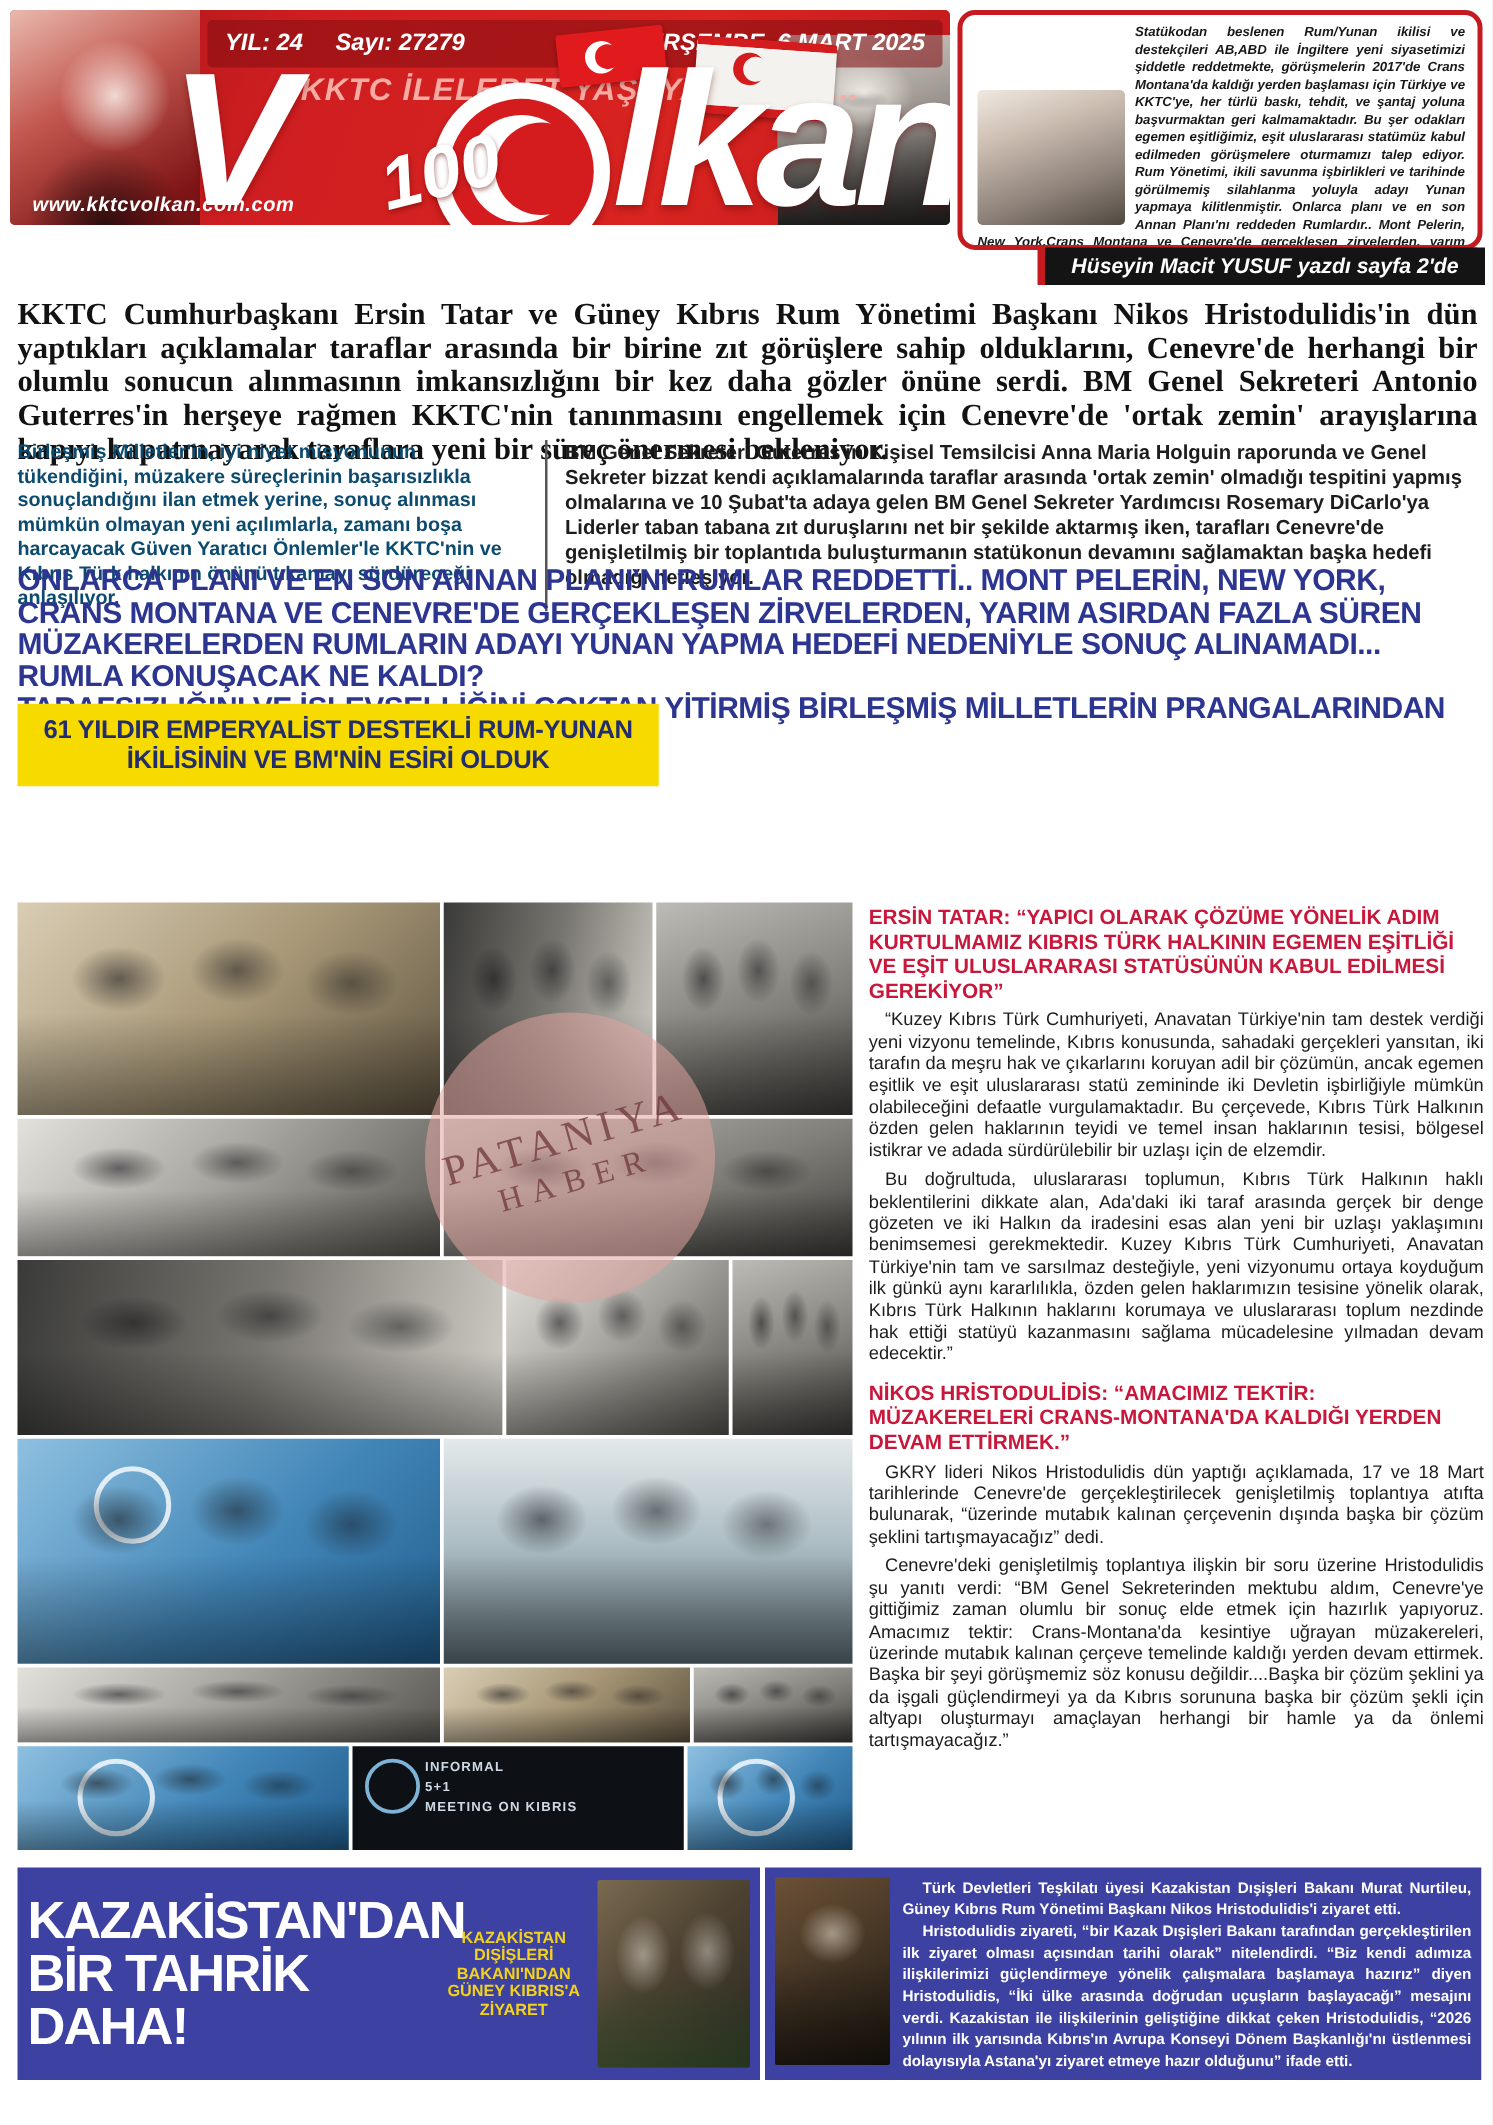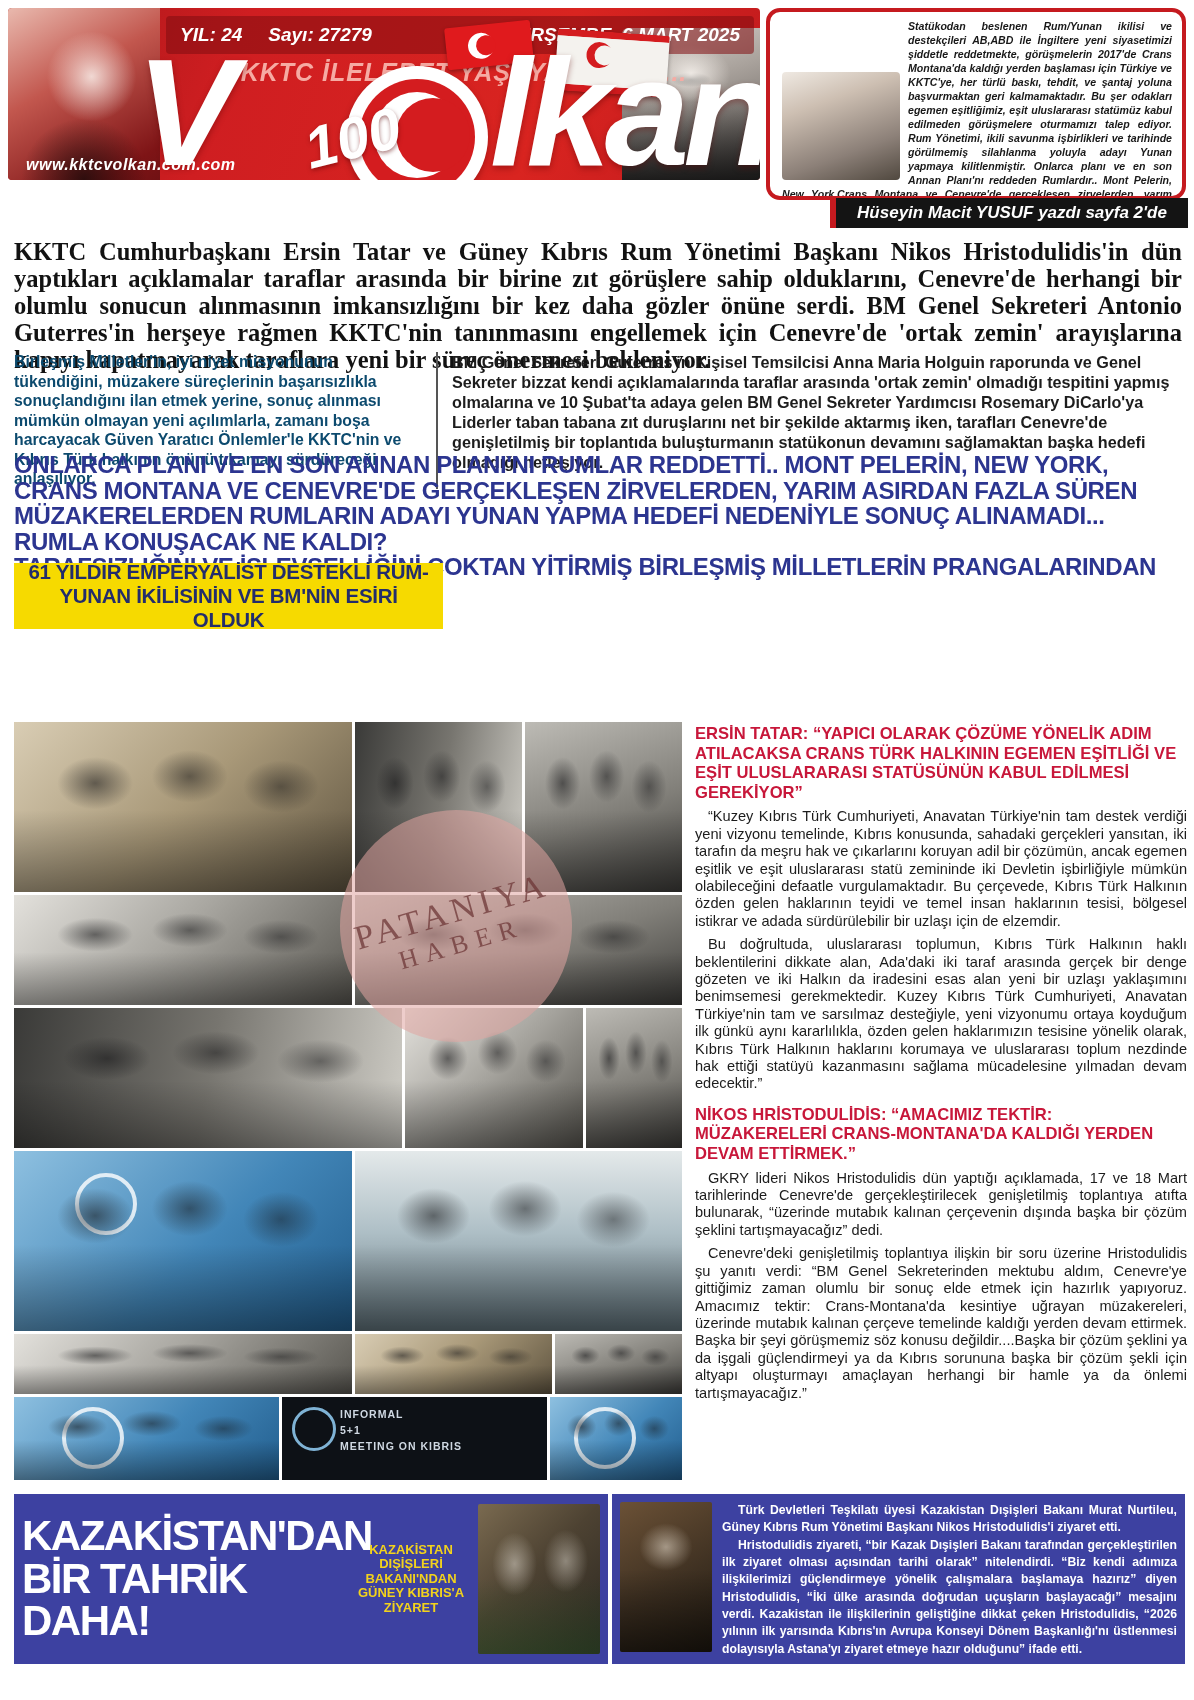--- a/index.html
+++ b/index.html
@@ -70,21 +70,21 @@
 
   
   .blue-block{position:absolute;left:14px;top:452px;width:1172px;color:#2c3590;font-weight:bold;
      font-size:24px;line-height:25.5px;letter-spacing:-.4px;}
   .blue-block div{margin:0;}
 
   
   .kicker{position:absolute;top:563px;height:66px;background:#f6da00;color:#232d6b;
      font-weight:bold;font-size:20.5px;line-height:1.18;display:flex;align-items:center;
      justify-content:center;text-align:center;letter-spacing:-.3px;padding:0 10px;box-sizing:border-box;}
-  .kicker-left{left:14px;width:429px;}
+  .kicker-left{left:14px;width:513px;}
   .kicker-right{left:553px;width:633px;}
 
   
   .main-headline{position:absolute;left:12px;top:622px;width:1174px;height:104px;overflow:visible;
      color:#e2152b;font-weight:900;font-size:101px;line-height:1;white-space:nowrap;letter-spacing:-4px;}
   .main-headline span{display:inline-block;transform:scaleX(1.69);transform-origin:left center;}
 
   
   .collage{position:absolute;left:14px;top:722px;width:668px;height:758px;background:#fff;}
   .ph{position:absolute;overflow:hidden;}
@@ -211,21 +211,21 @@
       </div>
     </div>
     <div class="ph unblue" style="left:536px;top:675px;width:132px;height:83px;"></div>
     <div class="watermark">
       <div>PATANIYA</div>
       <div class="wm2">HABER</div>
     </div>
   </div>
 
   <div class="article">
-    <h3>ERSİN TATAR: “YAPICI OLARAK ÇÖZÜME YÖNELİK ADIM ATILACAKSA CRANS TÜRK HALKININ EGEMEN EŞİTLİĞİ VE EŞİT ULUSLARARASI STATÜSÜNÜN KABUL EDİLMESİ GEREKİYOR”</h3>
+    <h3>ERSİN TATAR: “YAPICI OLARAK ÇÖZÜME YÖNELİK ADIM KURTULMAMIZ KIBRIS TÜRK HALKININ EGEMEN EŞİTLİĞİ VE EŞİT ULUSLARARASI STATÜSÜNÜN KABUL EDİLMESİ GEREKİYOR”</h3>
     <p>“Kuzey Kıbrıs Türk Cumhuriyeti, Anavatan Türkiye'nin tam destek verdiği yeni vizyonu temelinde, Kıbrıs konusunda, sahadaki gerçekleri yansıtan, iki tarafın da meşru hak ve çıkarlarını koruyan adil bir çözümün, ancak egemen eşitlik ve eşit uluslararası statü zemininde iki Devletin işbirliğiyle mümkün olabileceğini defaatle vurgulamaktadır. Bu çerçevede, Kıbrıs Türk Halkının özden gelen haklarının teyidi ve temel insan haklarının tesisi, bölgesel istikrar ve adada sürdürülebilir bir uzlaşı için de elzemdir.</p>
     <p>Bu doğrultuda, uluslararası toplumun, Kıbrıs Türk Halkının haklı beklentilerini dikkate alan, Ada'daki iki taraf arasında gerçek bir denge gözeten ve iki Halkın da iradesini esas alan yeni bir uzlaşı yaklaşımını benimsemesi gerekmektedir. Kuzey Kıbrıs Türk Cumhuriyeti, Anavatan Türkiye'nin tam ve sarsılmaz desteğiyle, yeni vizyonumu ortaya koyduğum ilk günkü aynı kararlılıkla, özden gelen haklarımızın tesisine yönelik olarak, Kıbrıs Türk Halkının haklarını korumaya ve uluslararası toplum nezdinde hak ettiği statüyü kazanmasını sağlama mücadelesine yılmadan devam edecektir.”</p>
     <h3 class="second">NİKOS HRİSTODULİDİS: “AMACIMIZ TEKTİR: MÜZAKERELERİ CRANS-MONTANA'DA KALDIĞI YERDEN DEVAM ETTİRMEK.”</h3>
     <p>GKRY lideri Nikos Hristodulidis dün yaptığı açıklamada, 17 ve 18 Mart tarihlerinde Cenevre'de gerçekleştirilecek genişletilmiş toplantıya atıfta bulunarak, “üzerinde mutabık kalınan çerçevenin dışında başka bir çözüm şeklini tartışmayacağız” dedi.</p>
     <p>Cenevre'deki genişletilmiş toplantıya ilişkin bir soru üzerine Hristodulidis şu yanıtı verdi: “BM Genel Sekreterinden mektubu aldım, Cenevre'ye gittiğimiz zaman olumlu bir sonuç elde etmek için hazırlık yapıyoruz. Amacımız tektir: Crans-Montana'da kesintiye uğrayan müzakereleri, üzerinde mutabık kalınan çerçeve temelinde kaldığı yerden devam ettirmek. Başka bir şeyi görüşmemiz söz konusu değildir....Başka bir çözüm şeklini ya da işgali güçlendirmeyi ya da Kıbrıs sorununa başka bir çözüm şekli için altyapı oluşturmayı amaçlayan herhangi bir hamle ya da önlemi tartışmayacağız.”</p>
   </div>
 
   <div class="bottom-box bottom-left">
     <div class="bl-head">
       <div>KAZAKİSTAN'DAN</div>

